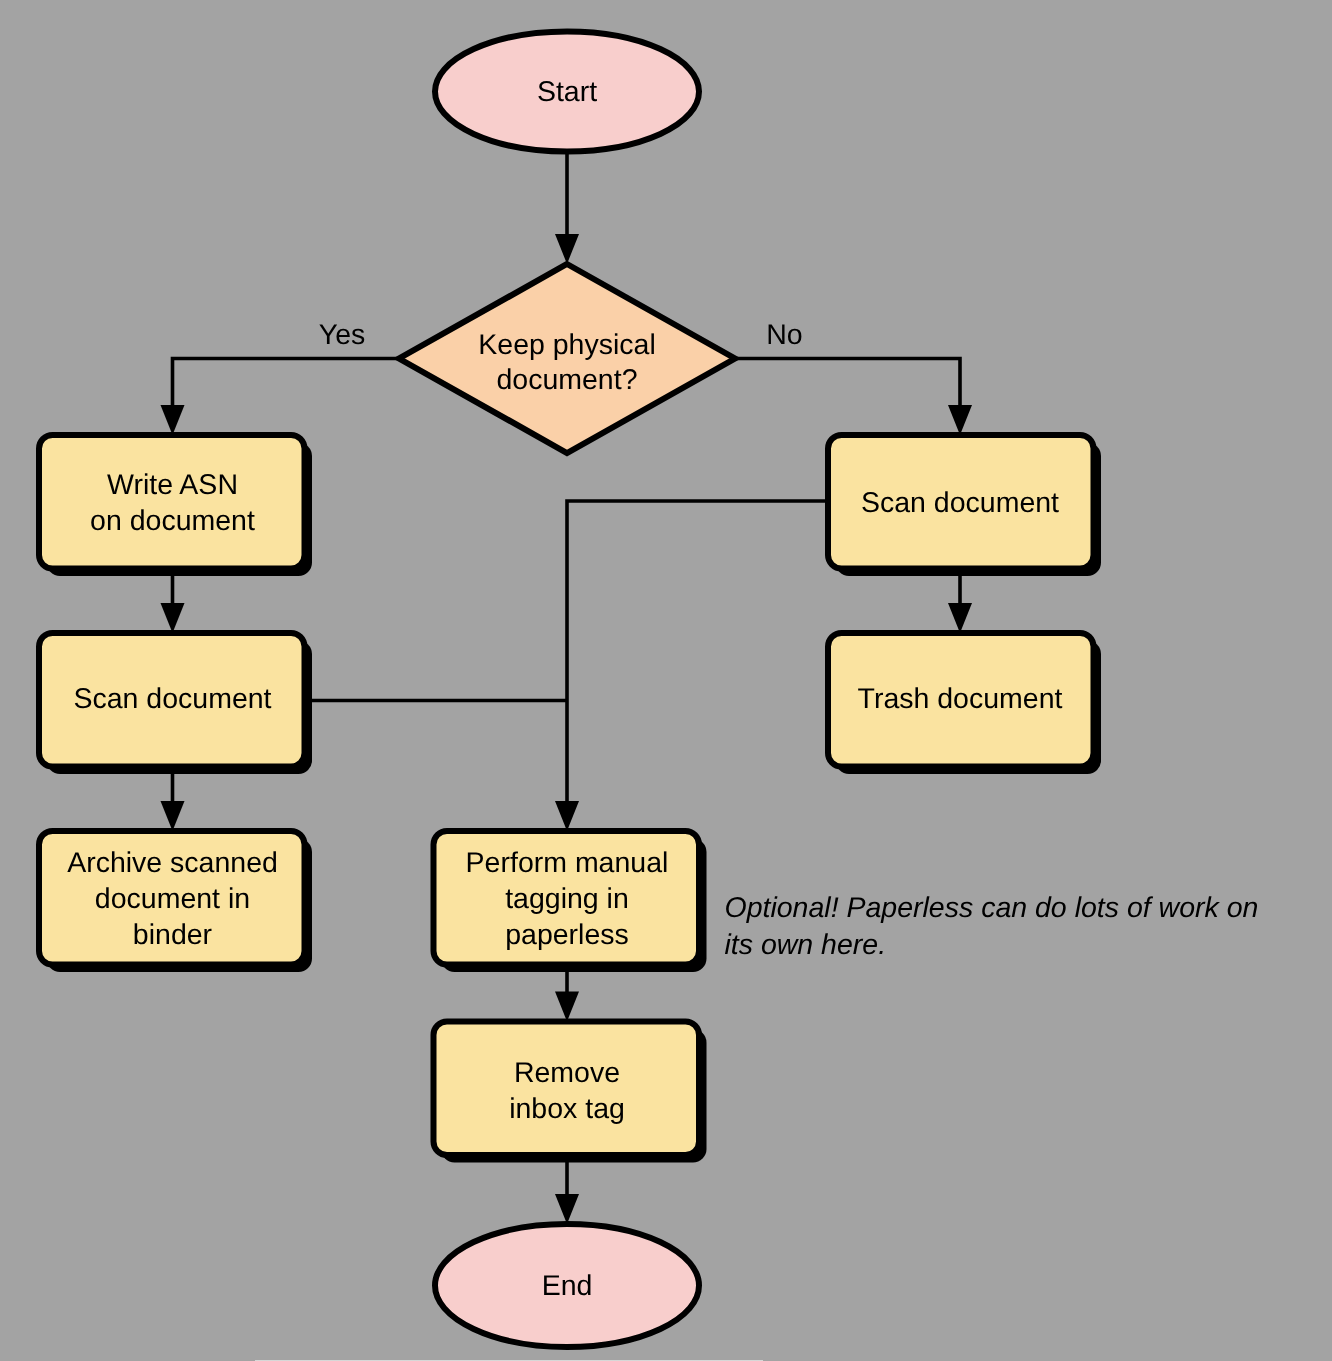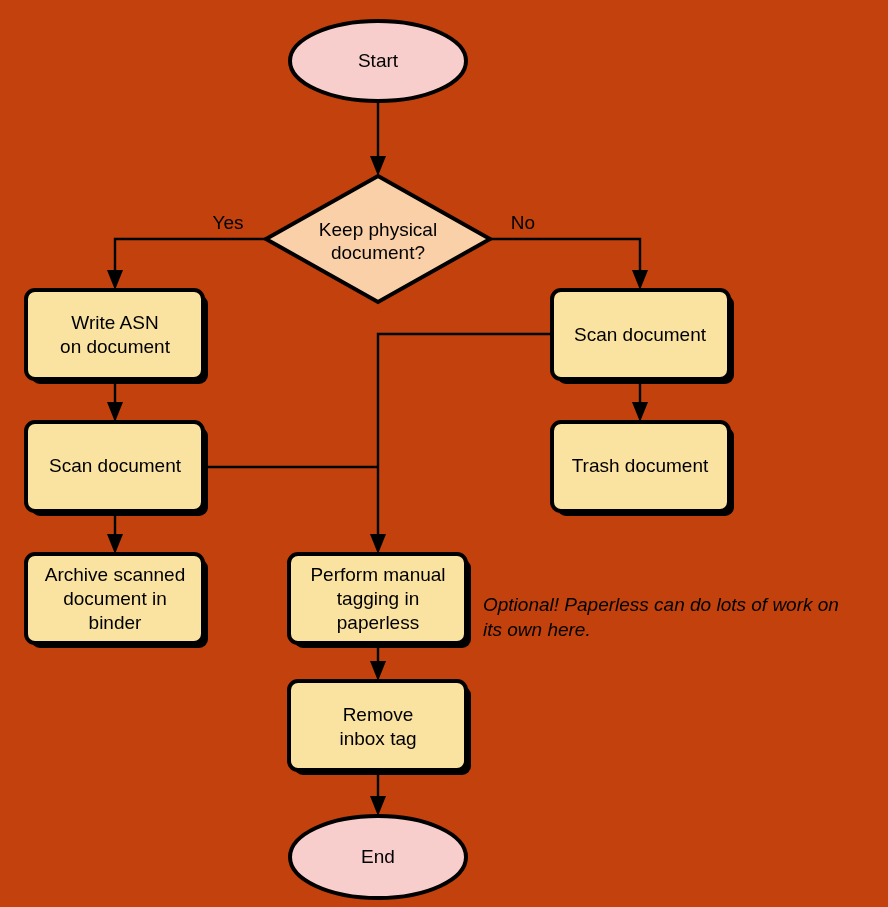--- a/index.html
+++ b/index.html
@@ -7,21 +7,21 @@
     padding: 0;
     background: #ffffff;
   }
   body {
     font-family: "Liberation Sans", sans-serif;
   }
   #flowchart-canvas {
     position: relative;
     width: 888px;
     height: 907px;
-    background: #c2410c;
+    background: #a3a3a3;
     overflow: hidden;
   }
   #flowchart-svg {
     position: absolute;
     left: 0;
     top: 0;
     width: 888px;
     height: 907px;
   }
   .node-label {

